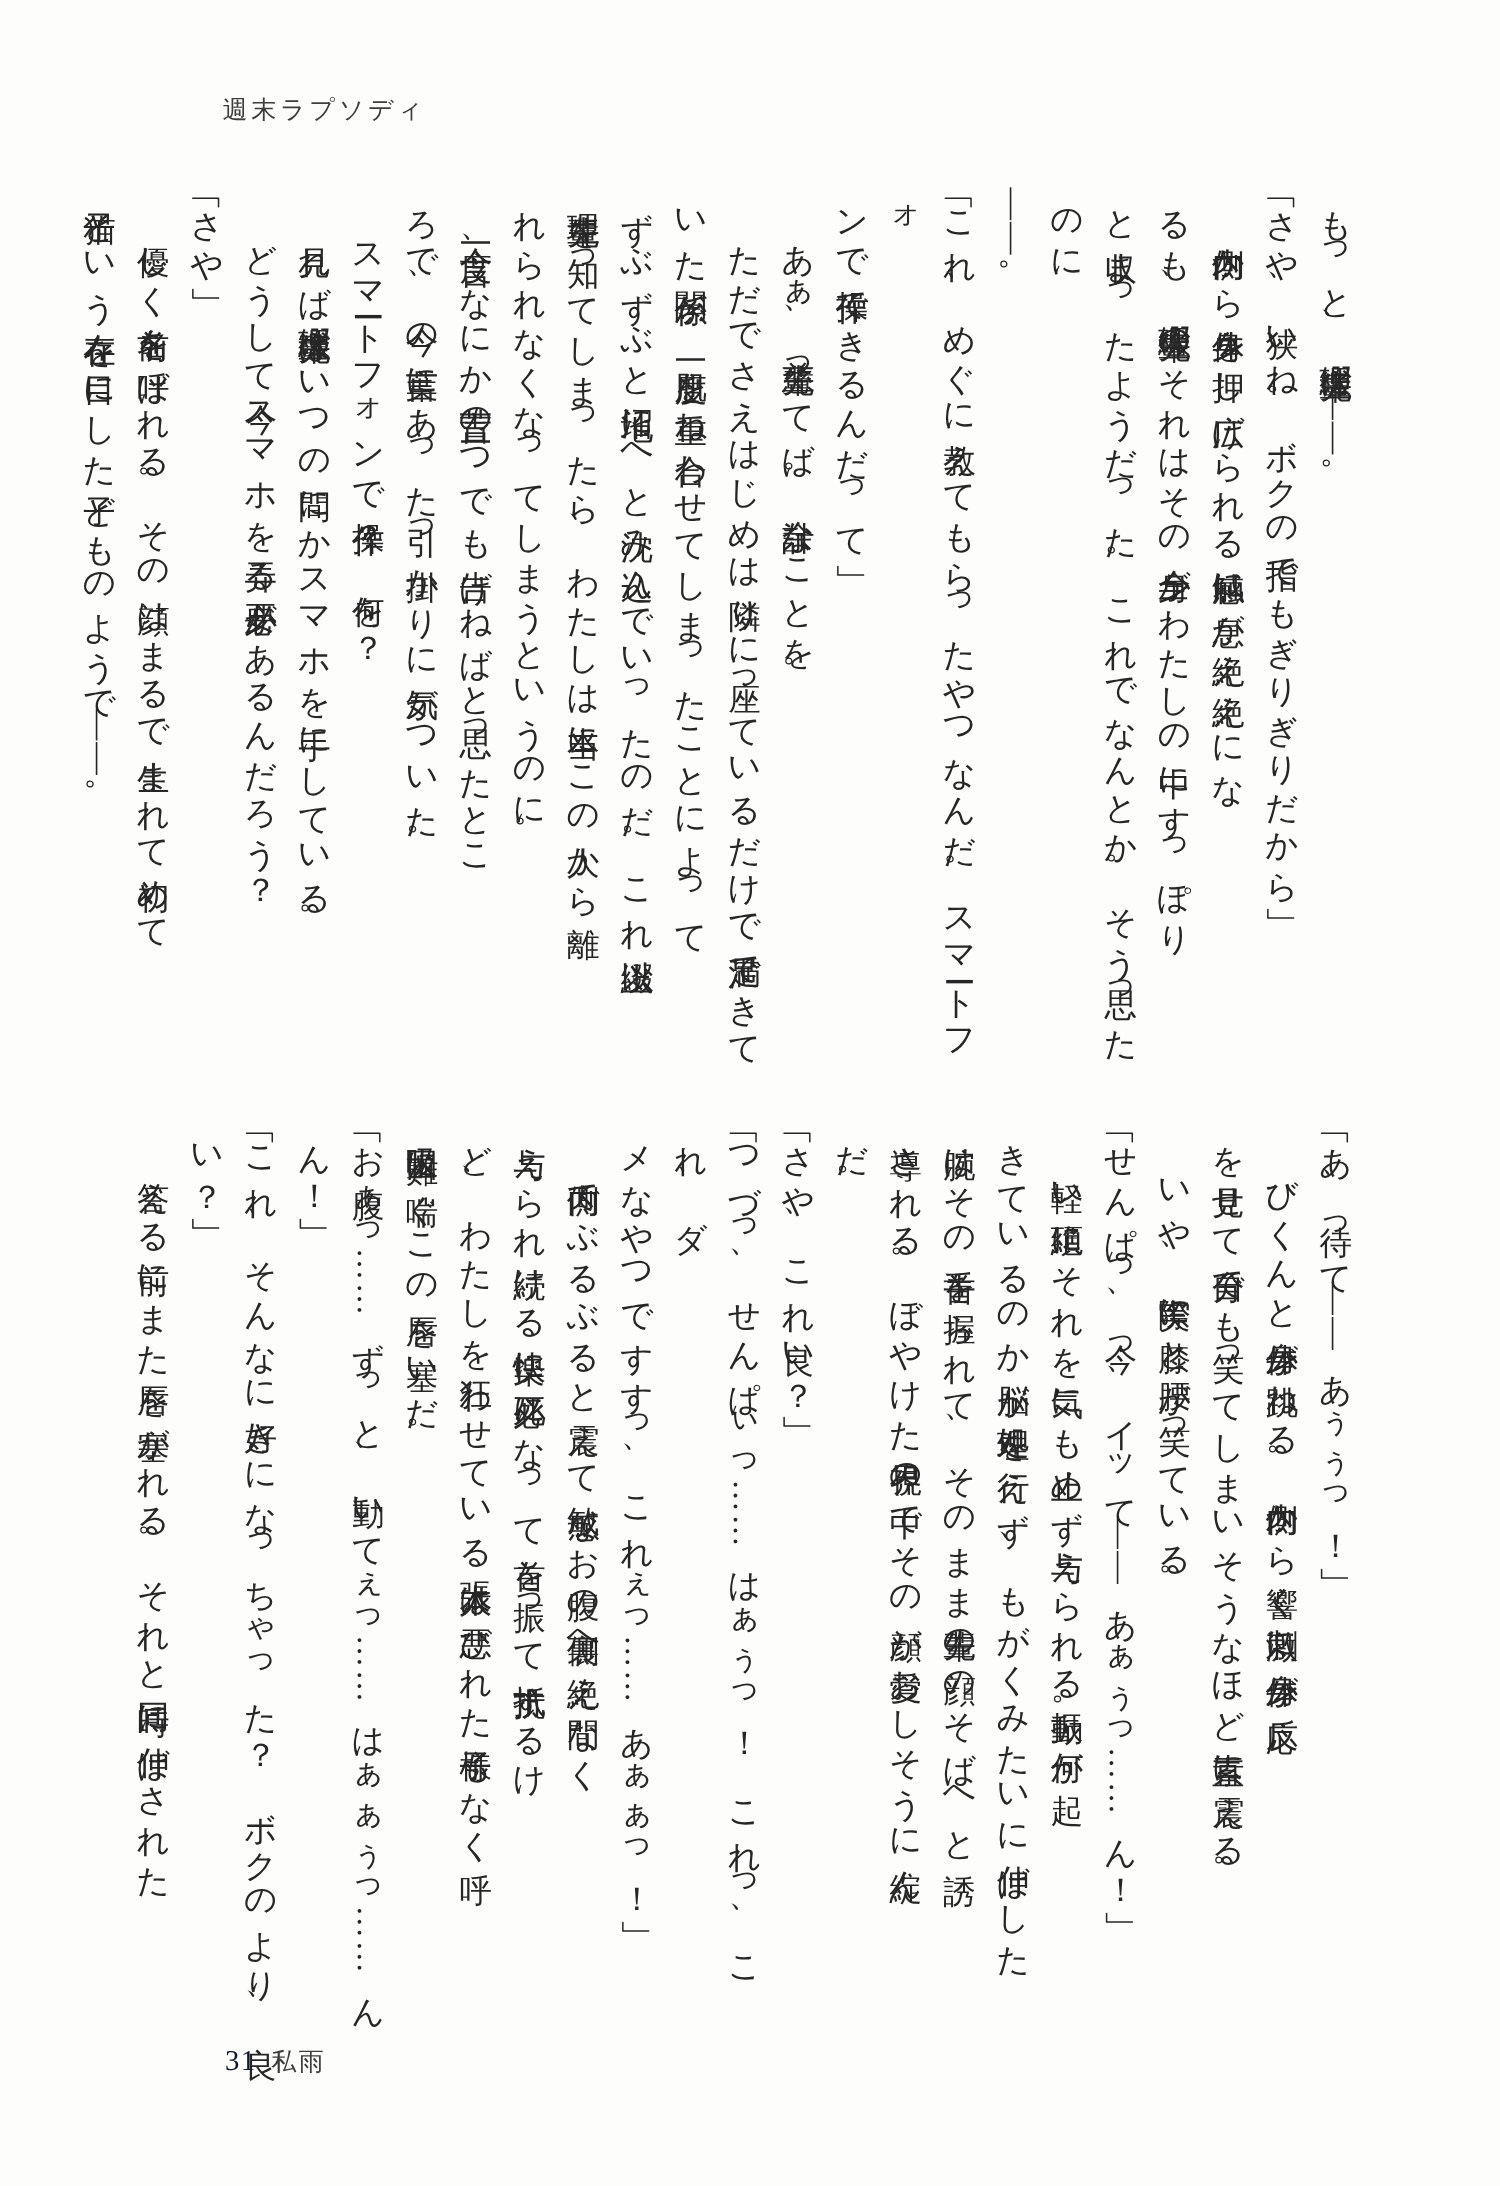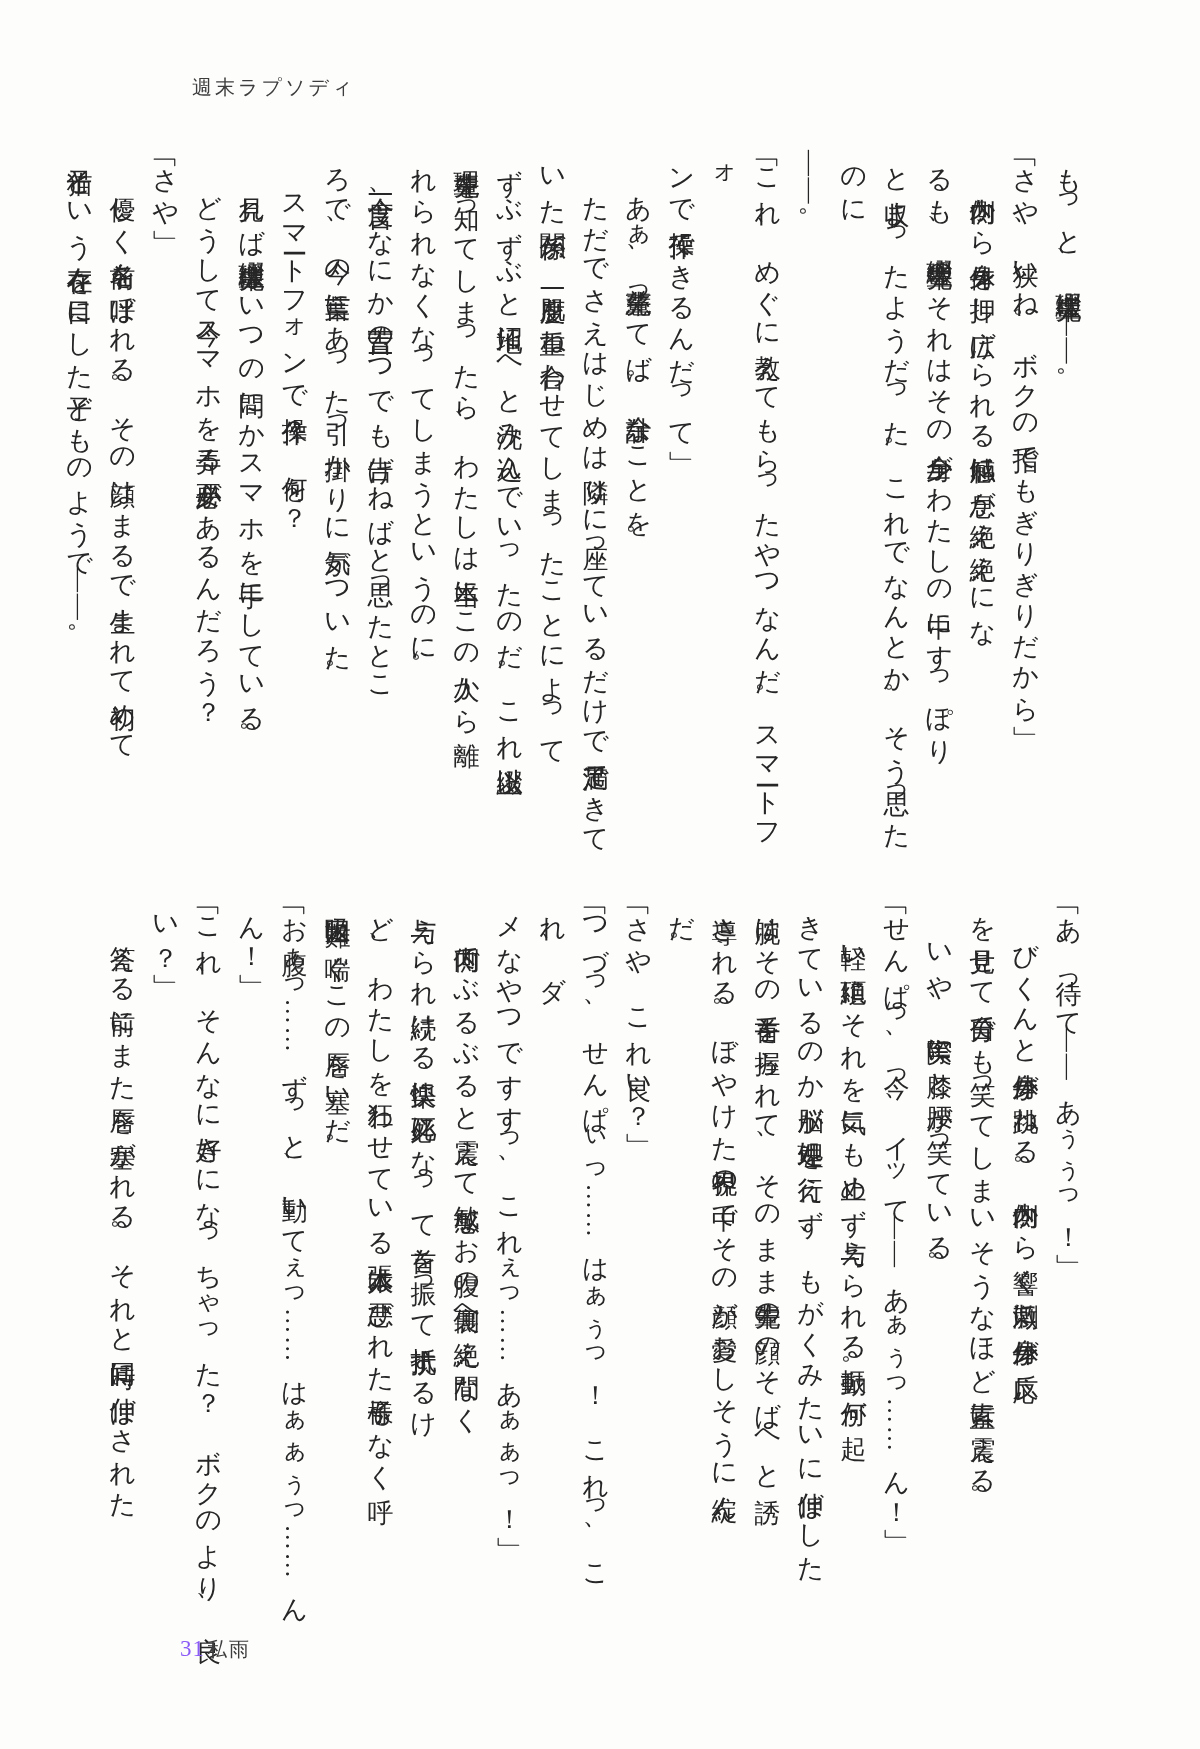--- a/index.html
+++ b/index.html
@@ -11,21 +11,21 @@
     position: relative;
     width: 1200px;
     height: 1749px;
     background: #fdfdfc;
     overflow: hidden;
     font-family: "Liberation Serif", "DejaVu Serif", serif;
     color: #2b2b2b;
   }
   .running-header {
     position: absolute;
-    left: 192px;
+    left: 178px;
     top: 74px;
     font-size: 20px;
     letter-spacing: 3px;
     color: #3d3d3d;
   }
   .vblock {
     position: absolute;
     right: 110px;
     writing-mode: vertical-rl;
     text-orientation: mixed;
@@ -49,22 +49,22 @@
   .folio {
     position: absolute;
     left: 180px;
     top: 1636px;
     color: #3d3d3d;
     font-size: 20px;
   }
   .folio .num {
     font-size: 23px;
     letter-spacing: 1px;
-    margin-right: 2px;
-    color: #8b5cf6;
+    margin-right: 12px;
+    color: #0f172a;
   }
   .folio .label {
     letter-spacing: 2px;
     text-align: center;
   }
 </style>
 </head>
 <body>
 
 <div class="page">

